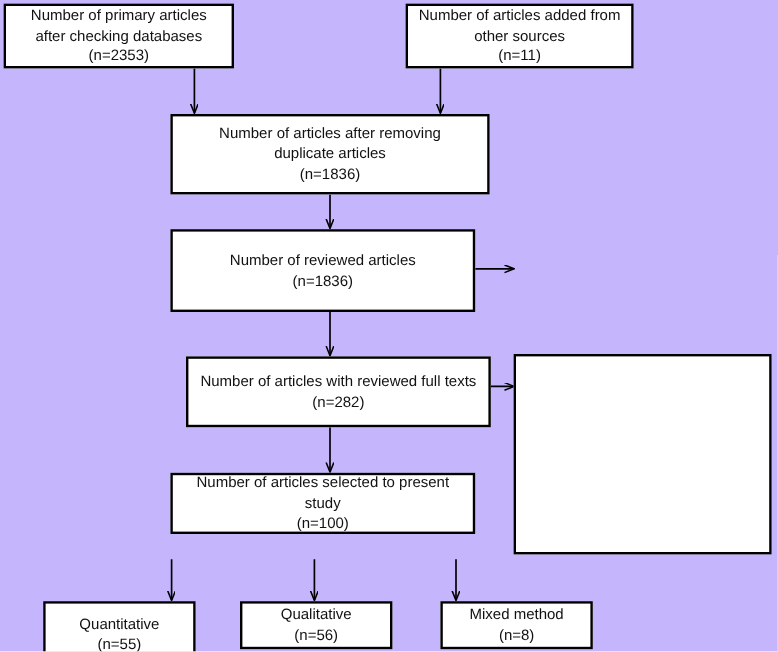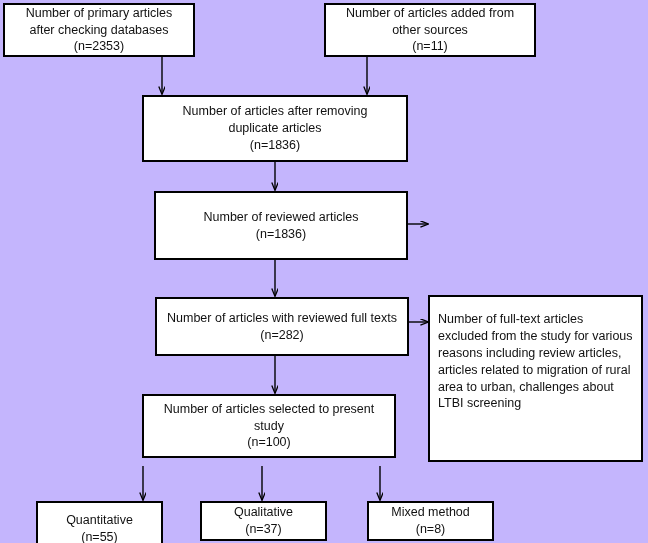--- a/index.html
+++ b/index.html
@@ -92,60 +92,59 @@
 
     <line x1="380" y1="466" x2="380" y2="500" stroke="#000000" stroke-width="1.4" marker-end="url(#arrowhead)"></line>
   </svg>
 
   <div class="box" style="left:3px; top:3px; width:192px; height:54px;">
     <span class="txt">Number of primary articles
 after checking databases
 (n=2353)</span>
   </div>
 
-  <div class="box" style="left:324px; top:3px; width:212px; height:54px;">
+  <div class="box" style="left:338px; top:3px; width:190px; height:54px;">
     <span class="txt">Number of articles added from
 other sources
 (n=11)</span>
   </div>
 
   <div class="box" style="left:142px; top:95px; width:266px; height:67px;align-items:center;">
     <span class="txt">Number of articles after removing
 duplicate articles
 (n=1836)</span>
   </div>
 
 
-  <div class="box" style="left:154px; top:191px; width:254px; height:69px;">
+  <div class="box" style="left:142px; top:191px; width:254px; height:69px;">
     <span class="txt">Number of reviewed articles
 (n=1836)</span>
   </div>
 
   <div class="box" style="left:142px; top:297px; width:254px; height:59px;margin-left:13px;">
     <span class="txt">Number of articles with reviewed full texts
 (n=282)</span>
   </div>
 
   <div class="box leftalign" style="left:428px; top:295px; width:215px; height:167px;">
-    <span class="txt">Number of full-text articles excluded from the study for various reasons including review articles, articles related to migration of rural area to urban, challenges about LTBI screening</span>
   </div>
 
-  <div class="box" style="left:142px; top:394px; width:254px; height:64px;">
+  <div class="box" style="left:142px; top:394px; width:254px; height:51px;">
     <span class="txt">Number of articles selected to present study
 (n=100)</span>
   </div>
 
   <div class="box" style="left:36px; top:501px; width:127px; height:56px;">
     <span class="txt">Quantitative
 (n=55)</span>
   </div>
 
   <div class="box" style="left:200px; top:501px; width:127px; height:40px;">
     <span class="txt">Qualitative
-(n=37)</span>
+(n=56)</span>
   </div>
 
   <div class="box" style="left:367px; top:501px; width:127px; height:40px;text-align:center;">
     <span class="txt">Mixed method
 (n=8)</span>
   </div>
 
 </div>
 
 </body></html>

